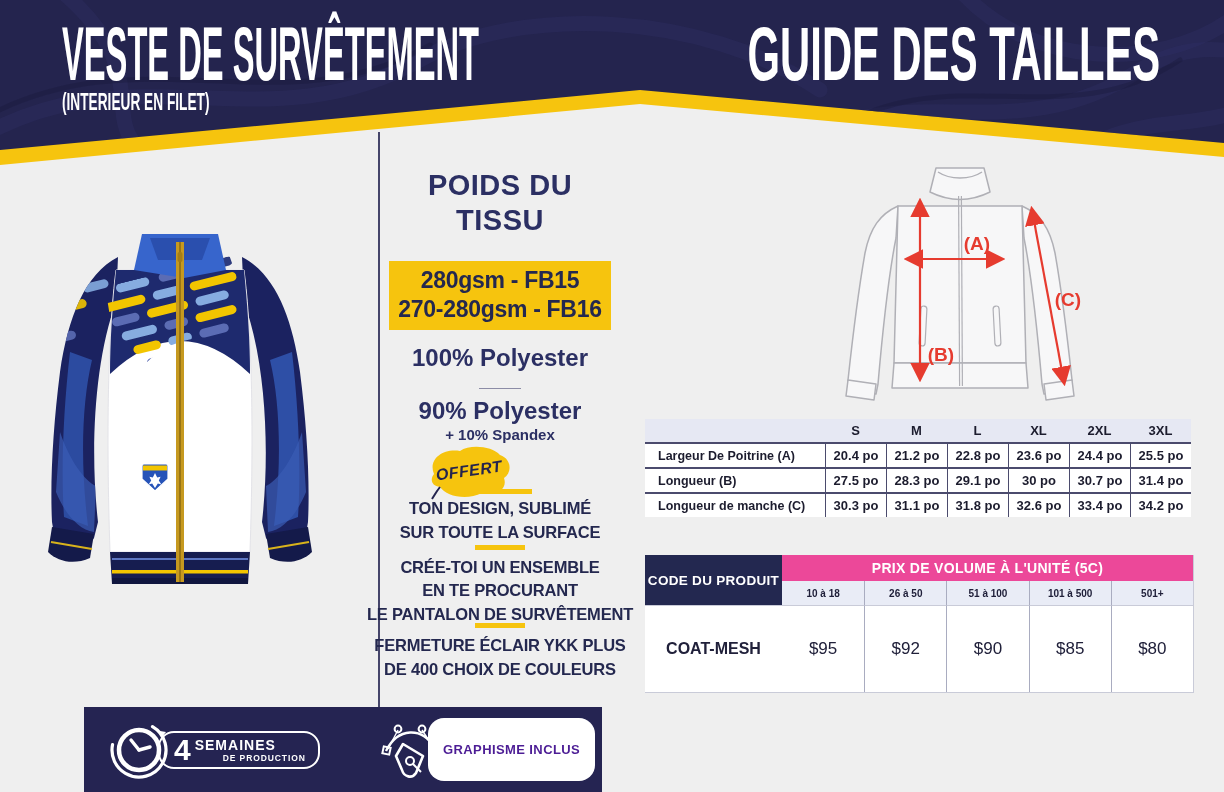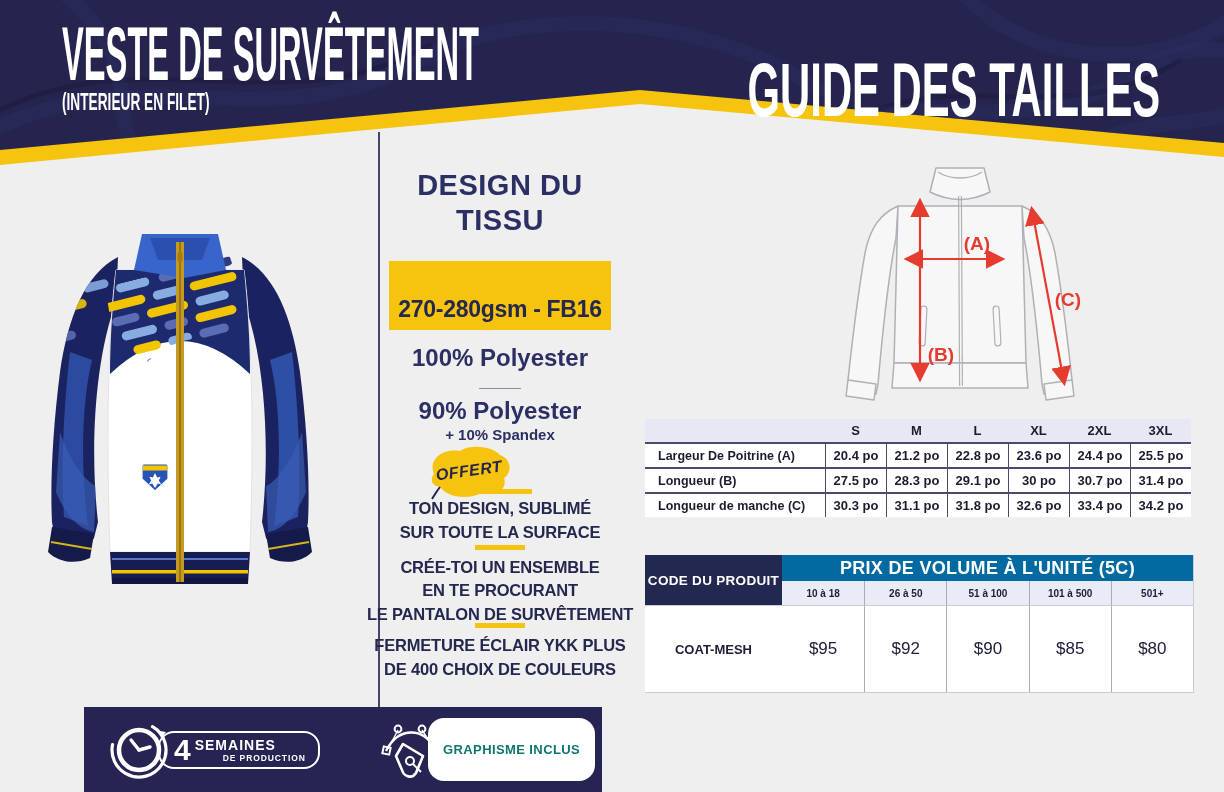--- a/index.html
+++ b/index.html
@@ -5,21 +5,21 @@
   html,body{margin:0;padding:0;background:#e2e2e2;}
   .page{position:relative;width:1224px;height:792px;background:#efefef;overflow:hidden;
         font-family:"Liberation Sans",sans-serif;color:#2b2f63;}
   svg{display:block;}
   
   .hdr-svg{position:absolute;top:0;left:0;}
   .title-left{position:absolute;left:62px;top:16px;color:#fff;font-weight:bold;font-size:76px;line-height:1;white-space:nowrap;}
   .title-left>span{display:inline-block;transform:scaleX(.43);transform-origin:0 0;}
   .subtitle-left{position:absolute;left:62px;top:90px;color:#fff;font-weight:bold;font-size:24px;line-height:1;white-space:nowrap;}
   .subtitle-left>span{display:inline-block;transform:scaleX(.57);transform-origin:0 0;}
-  .title-right{position:absolute;right:64px;top:16px;color:#fff;font-weight:bold;font-size:76px;line-height:1;white-space:nowrap;text-align:right;margin-top:36px;}
+  .title-right{position:absolute;right:64px;top:16px;color:#fff;font-weight:bold;font-size:76px;line-height:1;white-space:nowrap;text-align:right;}
   .title-right>span{display:inline-block;transform:scaleX(.55);transform-origin:100% 0;}
   
   .v-divider{position:absolute;left:378px;top:132px;width:2px;height:575px;background:#45456a;}
   
   .jacket-svg{position:absolute;left:30px;top:212px;}
   
   .mid-col{position:absolute;left:340px;top:0;width:320px;height:792px;text-align:center;}
   .mid-col>*{position:absolute;left:0;right:0;}
   .poids-heading{top:168px;font-size:29px;font-weight:800;letter-spacing:.5px;line-height:1.2;color:#2b2f63;}
   .weight-box{top:261px;left:49px !important;right:49px !important;background:#f6c40e;padding:5px 0 6px;
@@ -50,43 +50,43 @@
   .size-table .lcell{background:#fff;display:flex;align-items:center;padding-left:13px;
               font-size:12.5px;font-weight:700;color:#1c1c2e;border-top:2px solid #4b4b6d;}
   .size-table .vcell{background:#fff;display:flex;align-items:center;justify-content:center;
               font-size:13px;font-weight:700;color:#1c1c2e;border-top:2px solid #4b4b6d;border-left:1.5px solid #4b4b6d;}
   
   .price-table{position:absolute;left:645px;top:555px;width:548px;display:grid;
                grid-template-columns:137px repeat(5,82.2px);grid-template-rows:26px 24px 87px;
                border-right:1px solid #c9cbd8;border-bottom:1px solid #c9cbd8;}
   .price-table .code-hdr{grid-row:1/3;grid-column:1;background:#232850;color:#fff;display:flex;
                align-items:center;justify-content:center;font-size:13.5px;font-weight:800;letter-spacing:.3px;}
-  .price-table .vol-hdr{grid-row:1;grid-column:2/7;background:#0369a1;color:#fff;display:flex;
-               align-items:center;justify-content:center;font-size:18px;font-weight:800;letter-spacing:.3px;}
+  .price-table .vol-hdr{grid-row:1;grid-column:2/7;background:#ec4899;color:#fff;display:flex;
+               align-items:center;justify-content:center;font-size:14px;font-weight:800;letter-spacing:.3px;}
   .price-table .tier{grid-row:2;background:#e9ecf6;display:flex;align-items:center;justify-content:center;
                font-size:10px;font-weight:800;color:#20203a;border-left:1px solid #a9acc0;}
   .price-table .tier.first{border-left:none;}
   .price-table .code-cell{grid-row:3;grid-column:1;background:#fff;display:flex;align-items:center;justify-content:center;
-               font-size:13px;font-weight:700;color:#20203a;border-top:1px solid #c9cbd8;}
+               font-size:16px;font-weight:700;color:#20203a;border-top:1px solid #c9cbd8;}
   .price-table .price{grid-row:3;background:#fff;display:flex;align-items:center;justify-content:center;
                font-size:17px;font-weight:500;color:#20203a;border-left:1px solid #a9acc0;border-top:1px solid #c9cbd8;}
   .price-table .price.first{border-left:none;}
   
   .footer-bar{position:absolute;left:84px;top:707px;width:518px;height:85px;background:#252452;}
   .badge{position:absolute;display:flex;align-items:center;}
   .badge-prod{left:24px;top:12px;}
   .badge-prod .pill{margin-left:-12px;border:2.5px solid #fff;border-radius:16px;padding:2px 12px 2px 14px;
       display:flex;align-items:center;color:#fff;}
   .badge-prod .num{font-size:30px;font-weight:800;margin-right:4px;line-height:1;}
   .badge-prod .stack{display:flex;flex-direction:column;line-height:1;}
   .badge-prod .l1{font-size:14px;font-weight:800;letter-spacing:1px;}
   .badge-prod .l2{font-size:8.5px;font-weight:700;letter-spacing:.9px;margin-top:2px;padding-left:28px;}
   .badge-gfx{left:294px;top:10px;}
   .badge-gfx .pill{margin-left:-14px;background:#fff;border-radius:16px;padding:24px 15px;
-      color:#0f766e;font-size:13px;font-weight:800;letter-spacing:.4px;white-space:nowrap;text-align:center;}
+      color:#4c1d95;font-size:13px;font-weight:800;letter-spacing:.4px;white-space:nowrap;text-align:center;}
 </style>
 </head>
 <body>
 
 <div class="page">
 
   <svg class="hdr-svg" width="1224" height="172" viewBox="0 0 1224 172">
     <path d="M0,0 H1224 V157 L640,104 L0,165 Z" fill="#f6c40e"></path>
     <path id="hnavy" d="M0,0 H1224 V143 L640,90 L0,150 Z" fill="#24244e"></path>
     <clipPath id="hcp">
@@ -177,25 +177,25 @@
 
     <g>
       <path d="M114,252 h22 a2,2 0 0 1 2,2 v13 l-13,12 l-13,-12 v-13 a2,2 0 0 1 2,-2 Z" fill="#2653b8" stroke="#ffffff" stroke-width="1.2"></path>
       <rect x="113" y="253.5" width="24" height="5" fill="#f2c500"></rect>
       <path d="M125,261 l2.2,4.4 3.4,-0.6 -1.8,3.6 2.6,4 -3.6,-0.8 -2.8,4.4 -2.8,-4.4 -3.6,0.8 2.6,-4 -1.8,-3.6 3.4,0.6 Z" fill="#ffffff"></path>
     </g>
   </svg>
 
   <div class="mid-col">
     <div class="poids-heading">
-      <span>DESIGN DU</span><br>
+      <span>POIDS DU</span><br>
       <span>TISSU</span>
     </div>
     <div class="weight-box">
-      <br>
+      <span>280gsm - FB15</span><br>
       <span>270-280gsm - FB16</span>
     </div>
     <div class="comp1">100% Polyester</div>
     <div class="comp-divider"></div>
     <div class="comp2">90% Polyester</div>
     <div class="comp2-sub">+ 10% Spandex</div>
 
     <div class="offert-badge">
       <svg class="blob" width="96" height="56" viewBox="0 0 96 56">
         <path d="M14,30 C8,16 22,4 40,7 C50,0 72,2 80,11 C92,15 92,29 84,34 C88,45 76,53 62,49 C46,57 26,52 20,43 C11,42 10,35 14,30 Z" fill="#f6c40e"></path>

